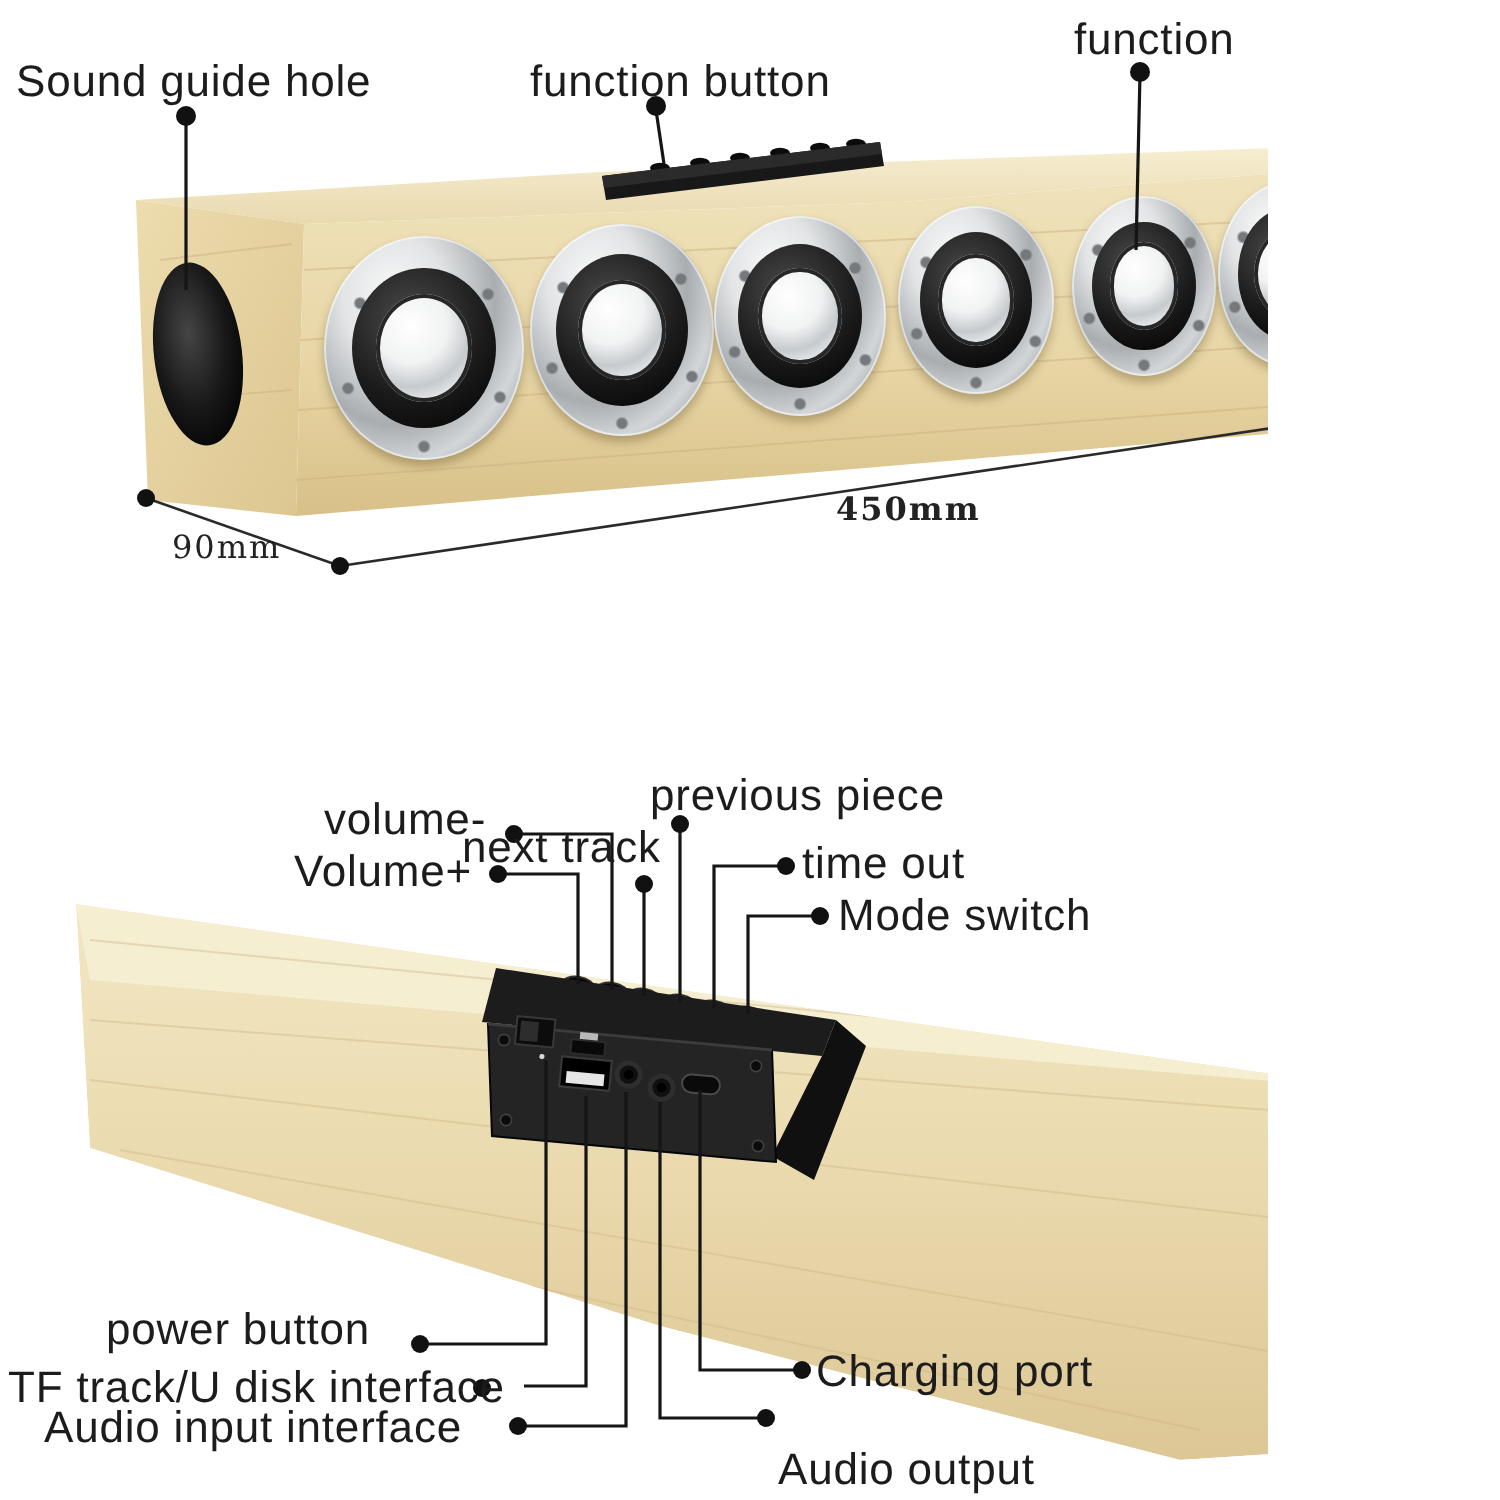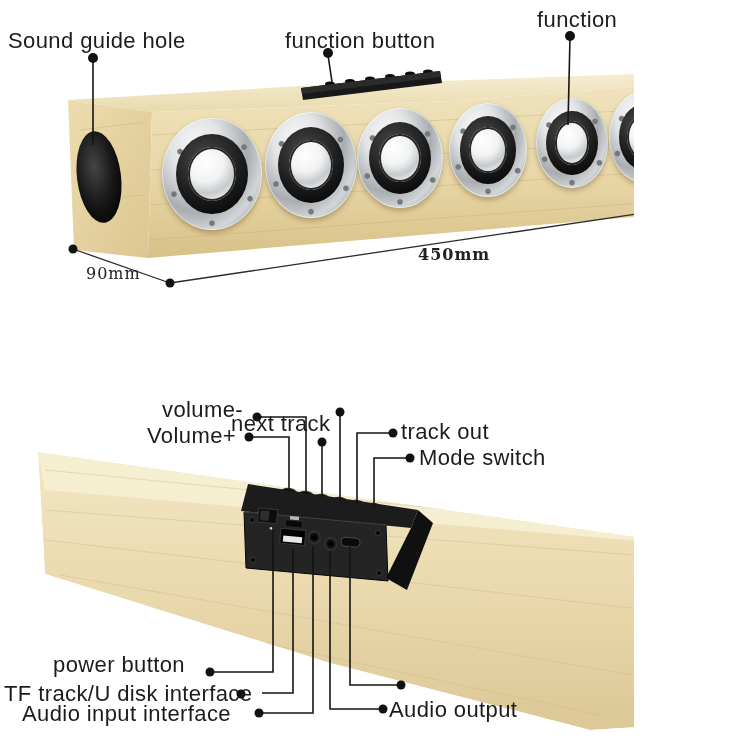--- a/index.html
+++ b/index.html
@@ -201,31 +201,33 @@
     </g>
     <g fill="#111">
       <circle cx="697" cy="92" r="4.5"></circle>
         <circle cx="697" cy="205" r="4.5"></circle>
       <circle cx="170" cy="283" r="4.5"></circle>
         <circle cx="73" cy="249" r="4.5"></circle>
     </g>
   </svg>
 
   <div class="callout" style="left:8px;top:28px;">Sound guide hole</div>
-  <div class="callout" style="left:265px;top:28px;margin-left:20px;">function button</div>
+  <div class="callout" style="left:265px;top:28px;">function button</div>
   <div class="callout" style="left:537px;top:7px;">function</div>
 
   <div class="dim" style="left:701px;top:140px;">80mm</div>
   <div class="dim" style="left:418px;top:245px;font-weight:bold;">450mm</div>
   <div class="dim" style="left:86px;top:264px;">90mm</div>
 
   <div class="callout" style="left:162px;top:397px;">volume-</div>
   <div class="callout" style="left:147px;top:423px;">Volume+</div>
   <div class="callout" style="left:231px;top:411px;">next track</div>
-  <div class="callout" style="left:401px;top:419px;">track out</div>
+  <div class="callout" style="left:325px;top:385px;">previous piece</div>
+  <div class="callout" style="left:401px;top:419px;">time out</div>
   <div class="callout" style="left:419px;top:445px;text-align:right;">Mode switch</div>
 
   <div class="callout" style="left:53px;top:652px;">power button</div>
   <div class="callout" style="left:4px;top:681px;">TF track/U disk interface</div>
   <div class="callout" style="left:22px;top:701px;">Audio input interface</div>
-  <div class="callout" style="left:389px;top:697px;">Audio output</div>
+  <div class="callout" style="left:389px;top:722px;">Audio output</div>
+  <div class="callout" style="left:408px;top:673px;">Charging port</div>
 
 </div>
 
 </body></html>

